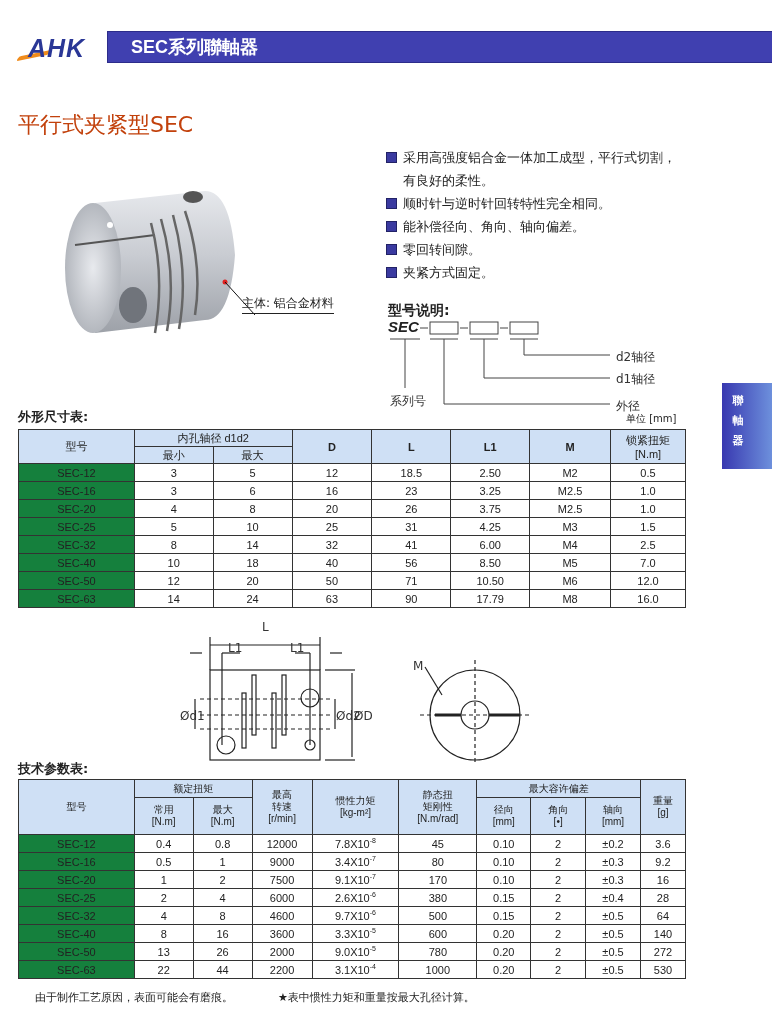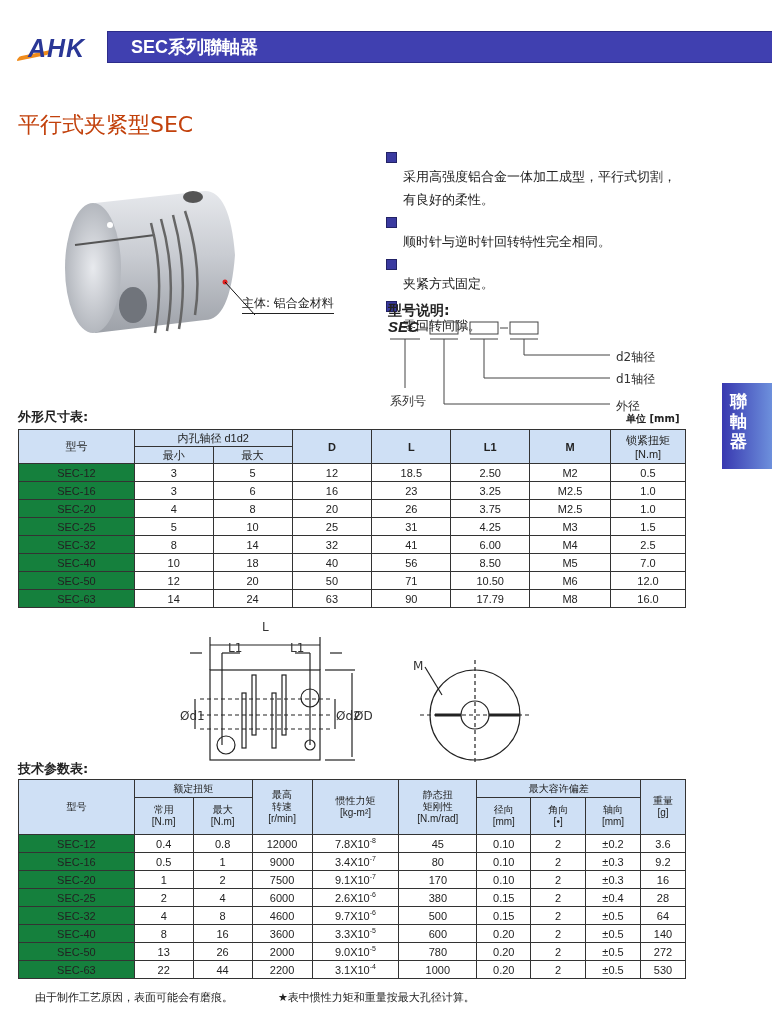--- a/index.html
+++ b/index.html
@@ -12,32 +12,32 @@
   .title-bar{left:107px;top:31px;width:665px;height:30px;background:#4040b0;border:1px solid #2c2c8a;border-right:none;}
   .title-bar span{position:absolute;left:23px;top:3px;color:#fff;font-weight:bold;font-size:18px;font-family:"Liberation Sans","DejaVu Sans",sans-serif;}
   .subtitle{left:18px;top:110px;font-size:22px;color:#c2410c;font-family:"DejaVu Sans",sans-serif;}
   
   .photo{left:55px;top:185px;width:200px;height:150px;}
   .callout{left:242px;top:295px;font-size:12px;color:#222;border-bottom:1px solid #222;padding-bottom:1px;}
   
   .features{left:386px;top:146px;width:290px;font-size:13px;line-height:23px;}
   .feat{display:flex;align-items:flex-start;}
   .bullet{width:9px;height:9px;background:#3a3aa0;border:1px solid #222266;margin:6px 6px 0 0;flex:0 0 auto;}
-  .feat-text{flex:1;margin-top:19px;}
+  .feat-text{flex:1;}
   
   .model-title{left:388px;top:302px;font-size:14px;font-weight:bold;}
   .model-diagram{left:388px;top:318px;width:290px;height:90px;}
   .model-diagram .sec{position:absolute;left:0;top:0;font-weight:bold;font-size:15px;font-family:"Liberation Sans",sans-serif;font-style:italic;}
   .lbl{position:absolute;font-size:12px;color:#333;}
   
   .side-tab{left:722px;top:383px;width:50px;height:86px;background:linear-gradient(90deg,#3838b0,#6d90dc);}
-  .side-tab span{position:absolute;left:8px;top:8px;color:#fff;font-weight:bold;font-size:17px;line-height:20px;width:16px;text-align:center;}
+  .side-tab span{position:absolute;left:8px;top:8px;color:#fff;font-weight:bold;font-size:11px;line-height:20px;width:16px;text-align:center;}
   
   .sec-title{font-size:13px;font-weight:bold;}
-  .unit{left:626px;top:412px;font-size:10px;font-weight:bold;}
+  .unit{left:626px;top:412px;font-size:10px;}
   
   table{border-collapse:collapse;position:absolute;font-family:"Liberation Sans",sans-serif;}
   td,th{border:1px solid #333;text-align:center;font-size:11px;font-weight:normal;padding:0;color:#222;}
   th{background:#cfe0f5;}
   td.model{background:#15803d;}
   .t1{left:18px;top:429px;width:668px;}
   .t1 th.b{font-weight:bold;}
   .t1 tr.r td{height:17px;}
   .t2{left:18px;top:779px;width:668px;}
   .t2 th{font-size:10px;line-height:12px;}
@@ -92,25 +92,29 @@
   <div class="feat">
       <span class="bullet"></span>
       <span class="feat-text">采用高强度铝合金一体加工成型，平行式切割，有良好的柔性。</span>
     </div>
   <div class="feat">
       <span class="bullet"></span>
       <span class="feat-text">顺时针与逆时针回转特性完全相同。</span>
     </div>
   <div class="feat">
       <span class="bullet"></span>
-      <span class="feat-text">夹紧方式固定。</span>
+      <span class="feat-text">能补偿径向、角向、轴向偏差。</span>
     </div>
   <div class="feat">
       <span class="bullet"></span>
       <span class="feat-text">零回转间隙。</span>
+    </div>
+  <div class="feat">
+      <span class="bullet"></span>
+      <span class="feat-text">夹紧方式固定。</span>
     </div>
 </div>
 
 <div class="abs model-title">型号说明:</div>
 <div class="abs model-diagram">
   <span class="sec">SEC</span>
   <svg width="290" height="90" style="position:absolute;left:0;top:0">
     <g stroke="#444" fill="none" stroke-width="1">
       <line x1="32" y1="10" x2="40" y2="10"></line>
       <rect x="42" y="4" width="28" height="12"></rect>

